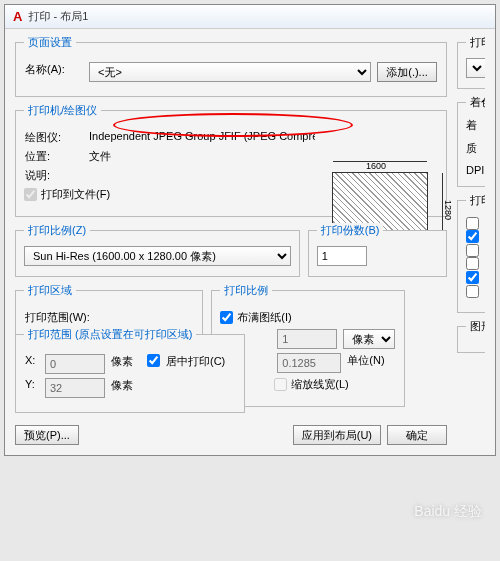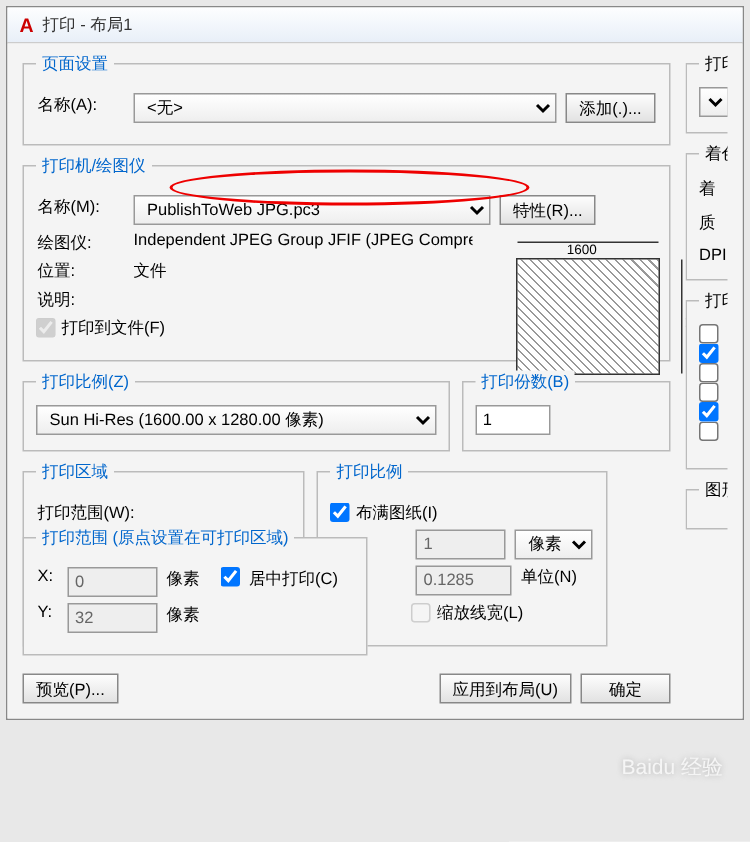--- a/index.html
+++ b/index.html
@@ -15,21 +15,21 @@
 .row { display: flex; align-items: flex-start; gap: 6px; margin: 4px 1px; }
 .lbl { min-width: 58px; color: #000; }
 .lbl2 { min-width: 50px; color: #000; white-space: nowrap; }
 select, input[type="text"] { border: 1px solid #999; padding: 2px 4px; font-size: 11px; background: #fff; height: 20px; }
 select { background: linear-gradient(#fff,#eee); }
 input[disabled] { background: #eee; color: #666; }
 .btn { background: linear-gradient(#fdfdfd, #e2e2e2); border: 1px solid #888; padding: 2px 8px; font-size: 11px; cursor: pointer; min-width: 60px; height: 20px; display: inline-flex; align-items: center; justify-content: center; }
 input[type="checkbox"] { vertical-align: middle; }
 .checkbox-row { display: flex; align-items: center; gap: 4px; margin: 4px 0; }
 .two-col { display: flex; gap: 8px; }
-.preview-box { width: 96px; height: 78px; border: 1px solid #333; position: absolute; right: 6px; top: 54px; background: repeating-linear-gradient(45deg,#fff,#fff 3px,#999 3px,#999 4px); }
+.preview-box { width: 96px; height: 78px; border: 1px solid #333; position: absolute; right: 18px; top: 54px; background: repeating-linear-gradient(45deg,#fff,#fff 3px,#999 3px,#999 4px); }
 .preview-box::after { content:""; position:absolute; right:-16px; top:0; height:100%; border-right:1px solid #333; }
 .preview-box::before { content:""; position:absolute; top:-12px; left:0; width:100%; border-top:1px solid #333; }
 .dim-h { position:absolute; top:-12px; left:35%; font-size:9px; }
 .dim-v { position:absolute; right:-26px; top:35%; font-size:9px; writing-mode:vertical-rl; }
 .ellipse { position: absolute; border: 2px solid #e00; border-radius: 50%; width: 240px; height: 24px; left: 108px; top: 108px; pointer-events: none; }
 .footer-btns { display: flex; gap: 6px; padding: 6px 0 0 0; align-items: center; }
 .footer-btns .left { margin-right: auto; }
 .cut-right { overflow: hidden; }
 .watermark { position: absolute; right: 18px; bottom: 40px; color: #fff; opacity: 0.6; font-size: 14px; text-shadow: 0 0 4px #888; }
 .topbar { display: flex; gap: 10px; }
@@ -59,27 +59,20 @@
             <span class="lbl">名称(A):</span>
             <select style="flex:1">
               <option>&lt;无&gt;</option>
             </select>
             <button class="btn">添加(.)...</button>
           </div>
         </fieldset>
 
         <fieldset style="position:relative">
           <legend><a>打印机/绘图仪</a></legend>
-          <div class="row">
-            <span class="lbl">名称(M):</span>
-            <select style="width:238px">
-              <option><span class="icon-printer"></span><span>PublishToWeb JPG.pc3</span></option>
-            </select>
-            <button class="btn">特性(R)...</button>
-          </div>
           <div class="row" style="width:290px">
             <span class="lbl">绘图仪:</span>
             <span style="white-space:nowrap;overflow:hidden">Independent JPEG Group JFIF (JPEG Compressi...</span>
           </div>
           <div class="row">
             <span class="lbl">位置:</span>
             <span>文件</span>
           </div>
           <div class="row">
             <span class="lbl">说明:</span>

